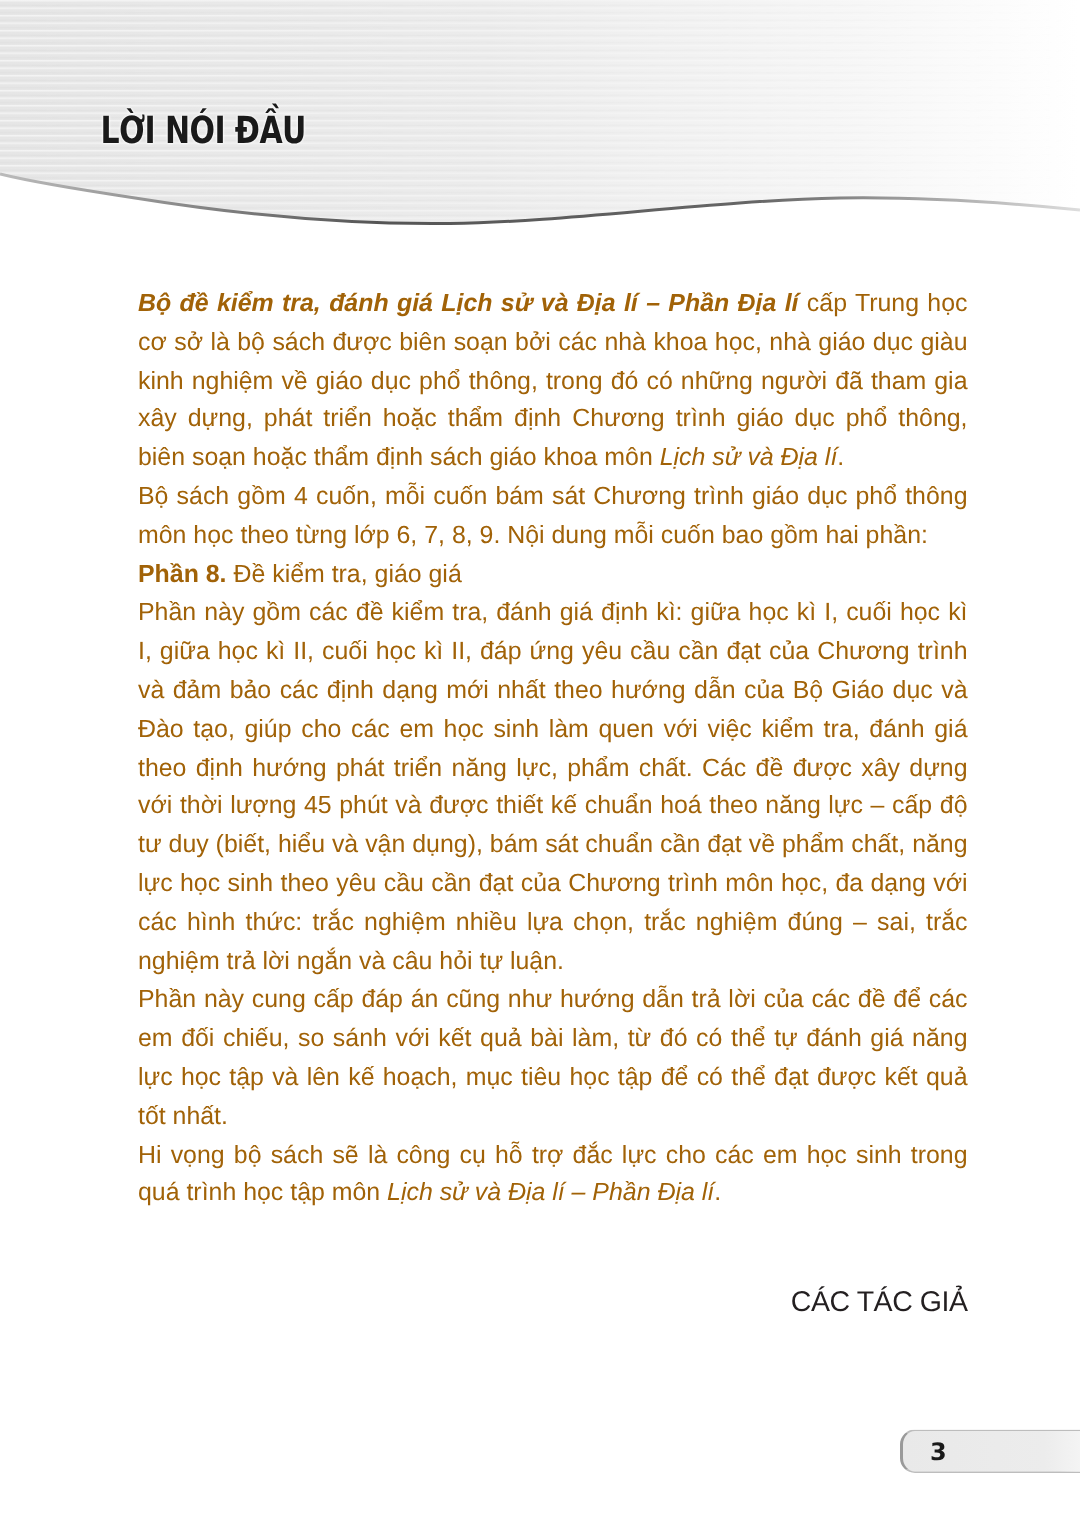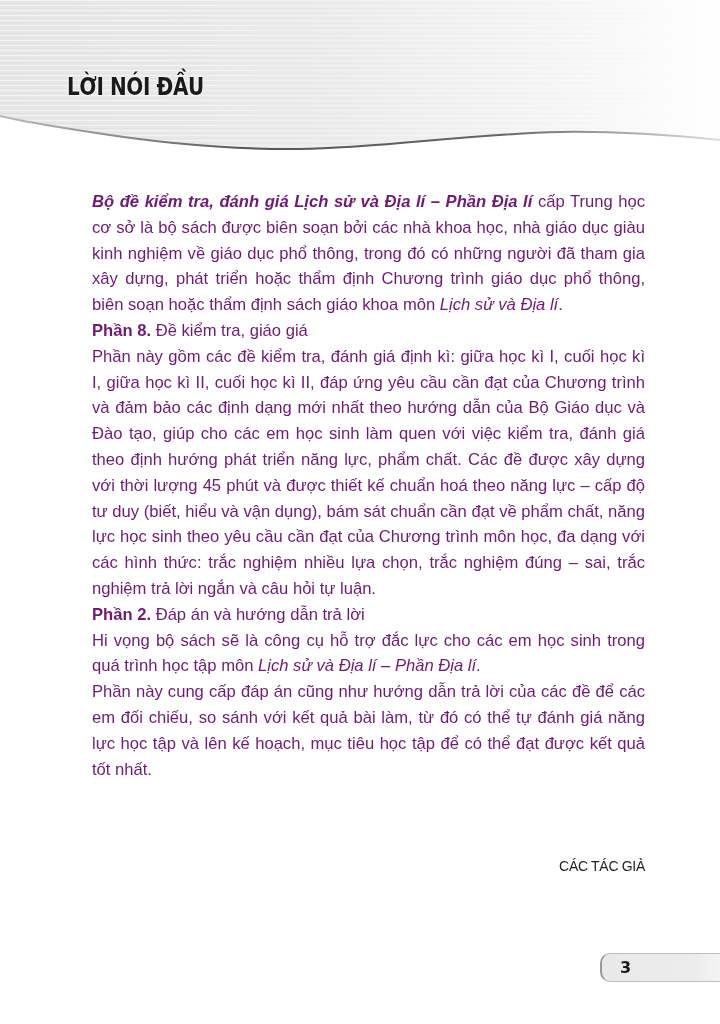--- a/index.html
+++ b/index.html
@@ -36,34 +36,34 @@
       white-space: nowrap;
       text-shadow: 0 0 2px #ffffff, 0 0 2px #ffffff;
     }
     .body-text {
       position: absolute;
       left: 92px;
       top: 189px;
       width: 553px;
       font-size: 16.6px;
       line-height: 25.8px;
-      color: #701a75;
+      color: #a16207;
     }
     .body-text p {
       margin: 0;
       text-align: justify;
       text-align-last: left;
     }
     .body-text em { font-style: italic; }
     .body-text strong { font-weight: bold; }
     .signature {
       position: absolute;
       right: 75px;
       top: 858px;
-      font-size: 14px;
+      font-size: 19px;
       color: #231f20;
       letter-spacing: -0.3px;
       margin-left: 48px;
     }
     .page-tab {
       position: absolute;
       left: 600px;
       top: 953px;
       width: 120px;
       height: 29px;
@@ -118,30 +118,30 @@
   <path d="M0,0 L720,0 L720,140 C680,136 620,131 560,132 C470,134 380,148 300,149 C220,150 140,140 90,132 C50,126 20,121 0,116 Z" fill="url(#bandGrad)"></path>
   <path d="M0,0 L720,0 L720,140 C680,136 620,131 560,132 C470,134 380,148 300,149 C220,150 140,140 90,132 C50,126 20,121 0,116 Z" fill="url(#stripes)" mask="url(#stripeMask)"></path>
   <path d="M0,116 C20,121 50,126 90,132 C140,140 220,150 300,149 C380,148 470,134 560,132 C620,131 680,136 720,140" fill="none" stroke="url(#lineGrad)" stroke-width="2"></path>
 </svg>
 
 <h1 class="page-title">LỜI NÓI ĐẦU</h1>
 
 <div class="body-text">
   <p><strong><em>Bộ đề kiểm tra, đánh giá Lịch sử và Địa lí – Phần Địa lí</em></strong><span> cấp Trung học cơ sở là bộ sách được biên soạn bởi các nhà khoa học, nhà giáo dục giàu kinh nghiệm về giáo dục phổ thông, trong đó có những người đã tham gia xây dựng, phát triển hoặc thẩm định Chương trình giáo dục phổ thông, biên soạn hoặc thẩm định sách giáo khoa môn </span><em>Lịch sử và Địa lí</em><span>.</span></p>
 
+  <p>Bộ sách gồm 4 cuốn, mỗi cuốn bám sát Chương trình giáo dục phổ thông môn học theo từng lớp 6, 7, 8, 9. Nội dung mỗi cuốn bao gồm hai phần:</p>
 
   <p><strong>Phần 8.</strong><span> Đề kiểm tra, giáo giá</span></p>
 
   <p>Phần này gồm các đề kiểm tra, đánh giá định kì: giữa học kì I, cuối học kì I, giữa học kì II, cuối học kì II, đáp ứng yêu cầu cần đạt của Chương trình và đảm bảo các định dạng mới nhất theo hướng dẫn của Bộ Giáo dục và Đào tạo, giúp cho các em học sinh làm quen với việc kiểm tra, đánh giá theo định hướng phát triển năng lực, phẩm chất. Các đề được xây dựng với thời lượng 45 phút và được thiết kế chuẩn hoá theo năng lực – cấp độ tư duy (biết, hiểu và vận dụng), bám sát chuẩn cần đạt về phẩm chất, năng lực học sinh theo yêu cầu cần đạt của Chương trình môn học, đa dạng với các hình thức: trắc nghiệm nhiều lựa chọn, trắc nghiệm đúng – sai, trắc nghiệm trả lời ngắn và câu hỏi tự luận.</p>
 
-  <p><strong>Phần 2.</strong><span> Đáp án và hướng dẫn trả lời</span></p>
+
+  <p>Phần này cung cấp đáp án cũng như hướng dẫn trả lời của các đề để các em đối chiếu, so sánh với kết quả bài làm, từ đó có thể tự đánh giá năng lực học tập và lên kế hoạch, mục tiêu học tập để có thể đạt được kết quả tốt nhất.</p>
 
   <p><span>Hi vọng bộ sách sẽ là công cụ hỗ trợ đắc lực cho các em học sinh trong quá trình học tập môn </span><em>Lịch sử và Địa lí – Phần Địa lí</em><span>.</span></p>
-
-  <p>Phần này cung cấp đáp án cũng như hướng dẫn trả lời của các đề để các em đối chiếu, so sánh với kết quả bài làm, từ đó có thể tự đánh giá năng lực học tập và lên kế hoạch, mục tiêu học tập để có thể đạt được kết quả tốt nhất.</p>
 
 </div>
 
 <div class="signature">CÁC TÁC GIẢ</div>
 
 <div class="page-tab">
   <span class="page-number">3</span>
 </div>
 
 </body></html>

